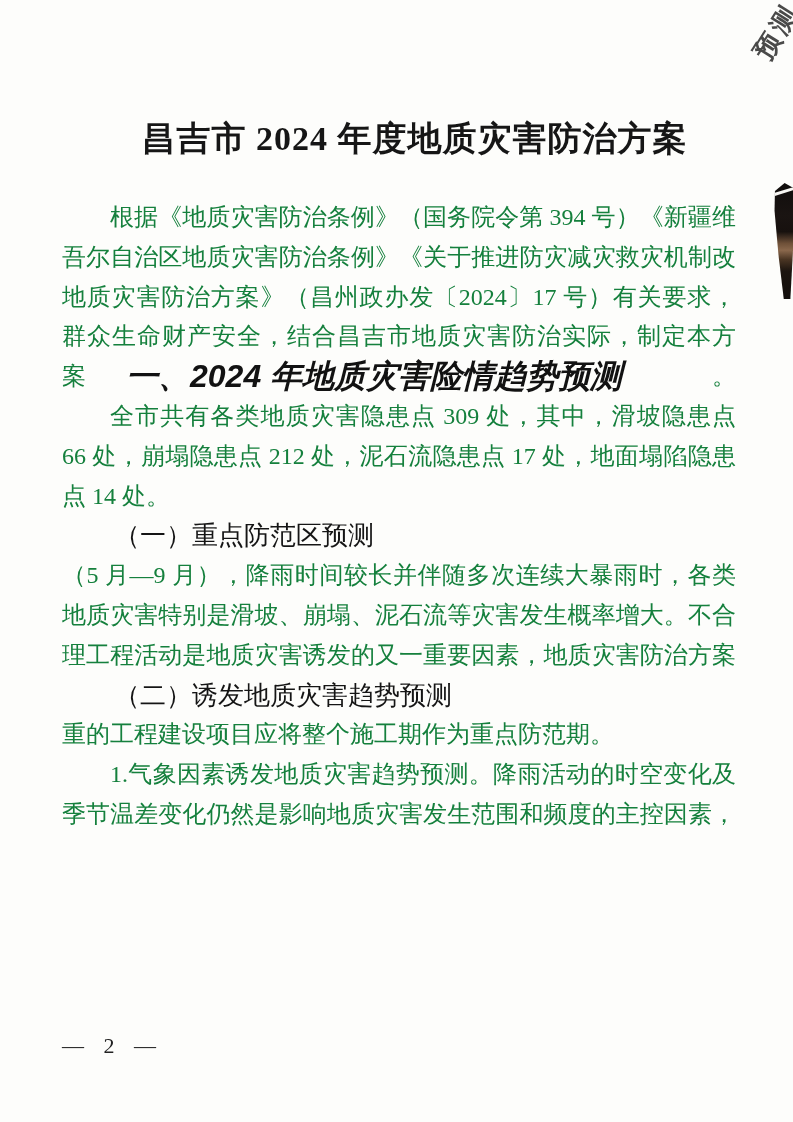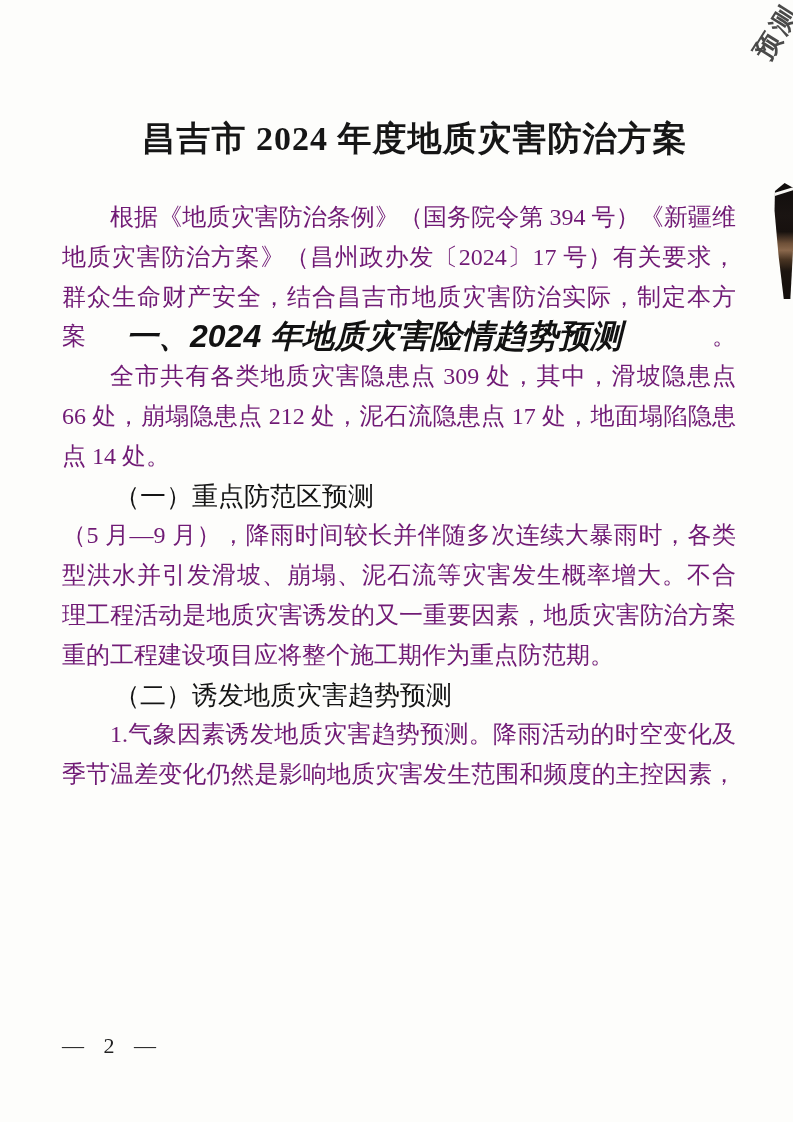--- a/index.html
+++ b/index.html
@@ -34,21 +34,21 @@
     position: absolute;
     top: 198px;
     left: 62px;
     width: 674px;
   }
   .line {
     font-size: 24px;
     line-height: 39.8px;
     height: 39.8px;
     text-align: left;
-    color: #701a75;
+    color: #15803d;
   }
   .line.fill {
     text-align: justify;
     text-align-last: justify;
   }
   .line.indent {
     text-indent: 2em;
   }
   .line.h1 {
     font-family: "Liberation Sans", "DejaVu Sans", sans-serif;
@@ -116,31 +116,32 @@
 <div class="page">
 
   <div class="handwritten-annotation">预测</div>
 
   <div class="scan-smudge"></div>
 
   <h1 class="doc-title">昌吉市 2024 年度地质灾害防治方案</h1>
 
   <div class="doc-body" id="doc-body">
       <div class="line body indent fill">根据《地质灾害防治条例》（国务院令第 394 号）《新疆维</div>
+      <div class="line body fill">吾尔自治区地质灾害防治条例》《关于推进防灾减灾救灾机制改</div>
       <div class="line body fill">地质灾害防治方案》（昌州政办发〔2024〕17 号）有关要求，</div>
       <div class="line body fill">群众生命财产安全，结合昌吉市地质灾害防治实际，制定本方案。</div>
       <div class="line h1 indent">一、2024 年地质灾害险情趋势预测</div>
       <div class="line body indent fill">全市共有各类地质灾害隐患点 309 处，其中，滑坡隐患点</div>
       <div class="line body fill">66 处，崩塌隐患点 212 处，泥石流隐患点 17 处，地面塌陷隐患</div>
       <div class="line body">点 14 处。</div>
       <div class="line h2 indent">（一）重点防范区预测</div>
       <div class="line body fill">（5 月—9 月），降雨时间较长并伴随多次连续大暴雨时，各类</div>
-      <div class="line body fill">型洪水并引发滑坡、崩塌、泥石流等灾害发生概率增大。不合</div>
+      <div class="line body fill">地质灾害特别是滑坡、崩塌、泥石流等灾害发生概率增大。不合</div>
       <div class="line body fill">理工程活动是地质灾害诱发的又一重要因素，地质灾害防治方案</div>
+      <div class="line h2 indent">（二）诱发地质灾害趋势预测</div>
       <div class="line body">重的工程建设项目应将整个施工期作为重点防范期。</div>
-      <div class="line h2 indent">（二）诱发地质灾害趋势预测</div>
       <div class="line body indent fill">1.气象因素诱发地质灾害趋势预测。降雨活动的时空变化及</div>
       <div class="line body fill">季节温差变化仍然是影响地质灾害发生范围和频度的主控因素，</div>
     </div>
 
   <div class="page-number">— 2 —</div>
 
 </div>
 
 </body></html>

